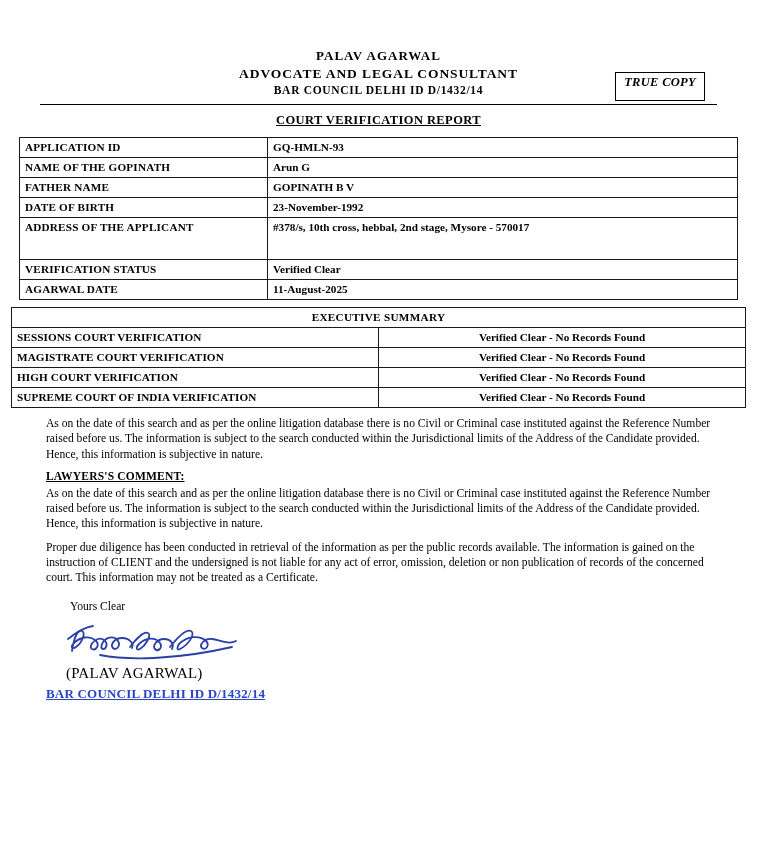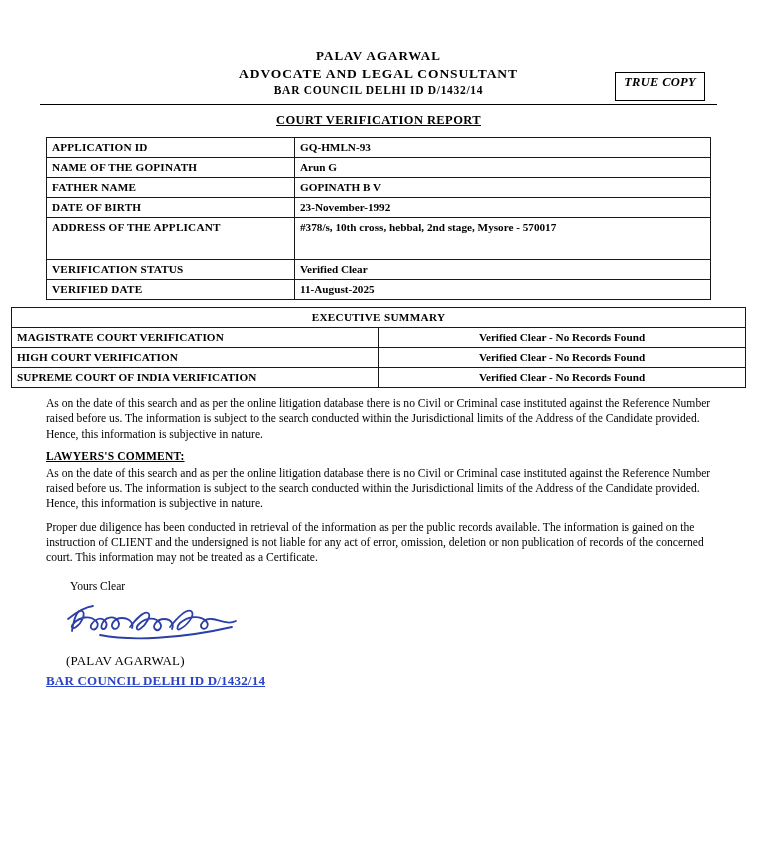--- a/index.html
+++ b/index.html
@@ -65,21 +65,21 @@
     text-align: center;
     font-size: 12.5px;
     font-weight: bold;
     letter-spacing: .4px;
     text-decoration: underline;
     margin-top: 8px;
   }
   
   table.doc {
     border-collapse: collapse;
-    width: 665px;
+    width: 719px;
     margin: 9px auto 0 auto;
     table-layout: fixed;
   }
   table.doc td, table.doc th {
     border: 1px solid #1a1a1a;
     font-size: 11.2px;
     padding: 2px 5px 3px 5px;
     vertical-align: top;
     line-height: 14px;
   }
@@ -149,23 +149,23 @@
   .yours {
     font-size: 11.6px;
     margin-left: 24px;
   }
   .sig-svg {
     margin-left: 14px;
     margin-top: 4px;
     display: block;
   }
   .sig-name {
-    font-size: 13px;
+    font-size: 15px;
     margin-left: 20px;
-    margin-top: 10px;
+    margin-top: 2px;
     letter-spacing: .2px;
   }
   .bar-id {
     font-size: 13px;
     font-weight: bold;
     color: #2b44c7;
     text-decoration: underline;
     margin-top: 4px;
     letter-spacing: .2px;
   }
@@ -207,30 +207,34 @@
       </tr>
       <tr class="addr">
         <td class="label">ADDRESS OF THE APPLICANT</td>
         <td class="value">#378/s, 10th cross, hebbal, 2nd stage, Mysore - 570017</td>
       </tr>
       <tr>
         <td class="label">VERIFICATION STATUS</td>
         <td class="value">Verified Clear</td>
       </tr>
       <tr>
-        <td class="label">VERIFIED DATE</td>
+        <td class="label">AGARWAL DATE</td>
         <td class="value">11-August-2025</td>
       </tr>
     </tbody>
   </table>
 
   <table class="summary">
     <tbody>
       <tr>
         <th class="summary-head" colspan="2">EXECUTIVE SUMMARY</th>
+      </tr>
+      <tr>
+        <td class="s-label">SESSIONS COURT VERIFICATION</td>
+        <td class="s-value">Verified Clear - No Records Found</td>
       </tr>
       <tr>
         <td class="s-label">MAGISTRATE COURT VERIFICATION</td>
         <td class="s-value">Verified Clear - No Records Found</td>
       </tr>
       <tr>
         <td class="s-label">HIGH COURT VERIFICATION</td>
         <td class="s-value">Verified Clear - No Records Found</td>
       </tr>
       <tr>

